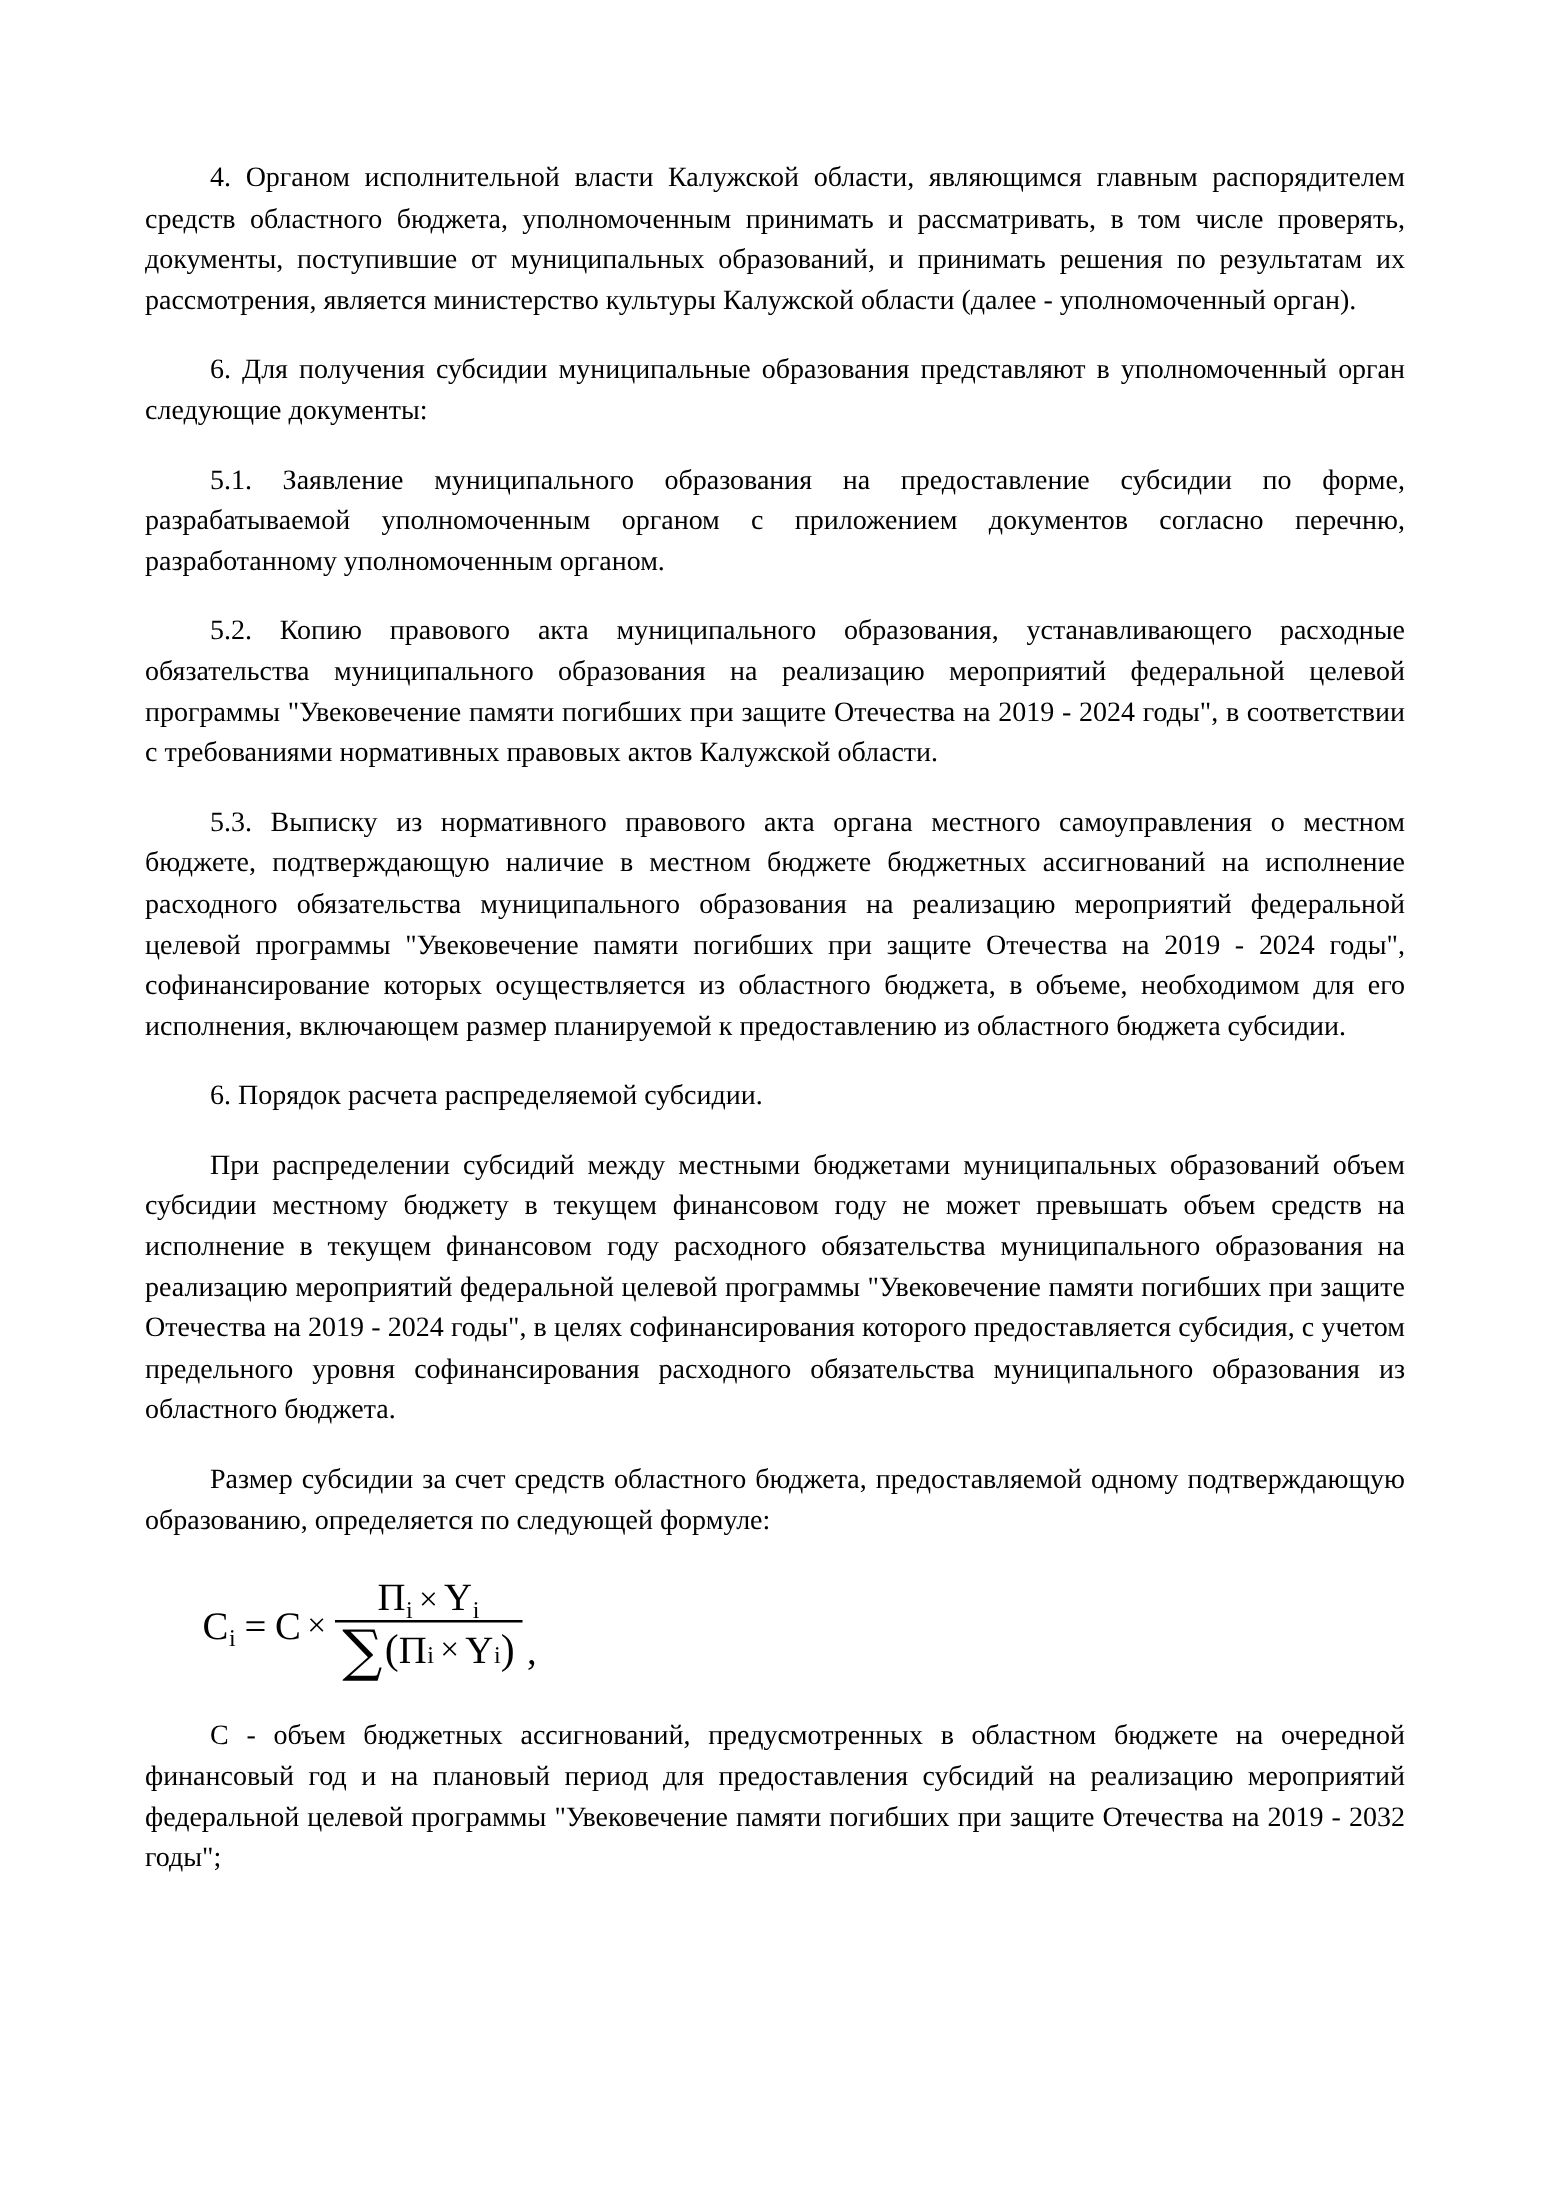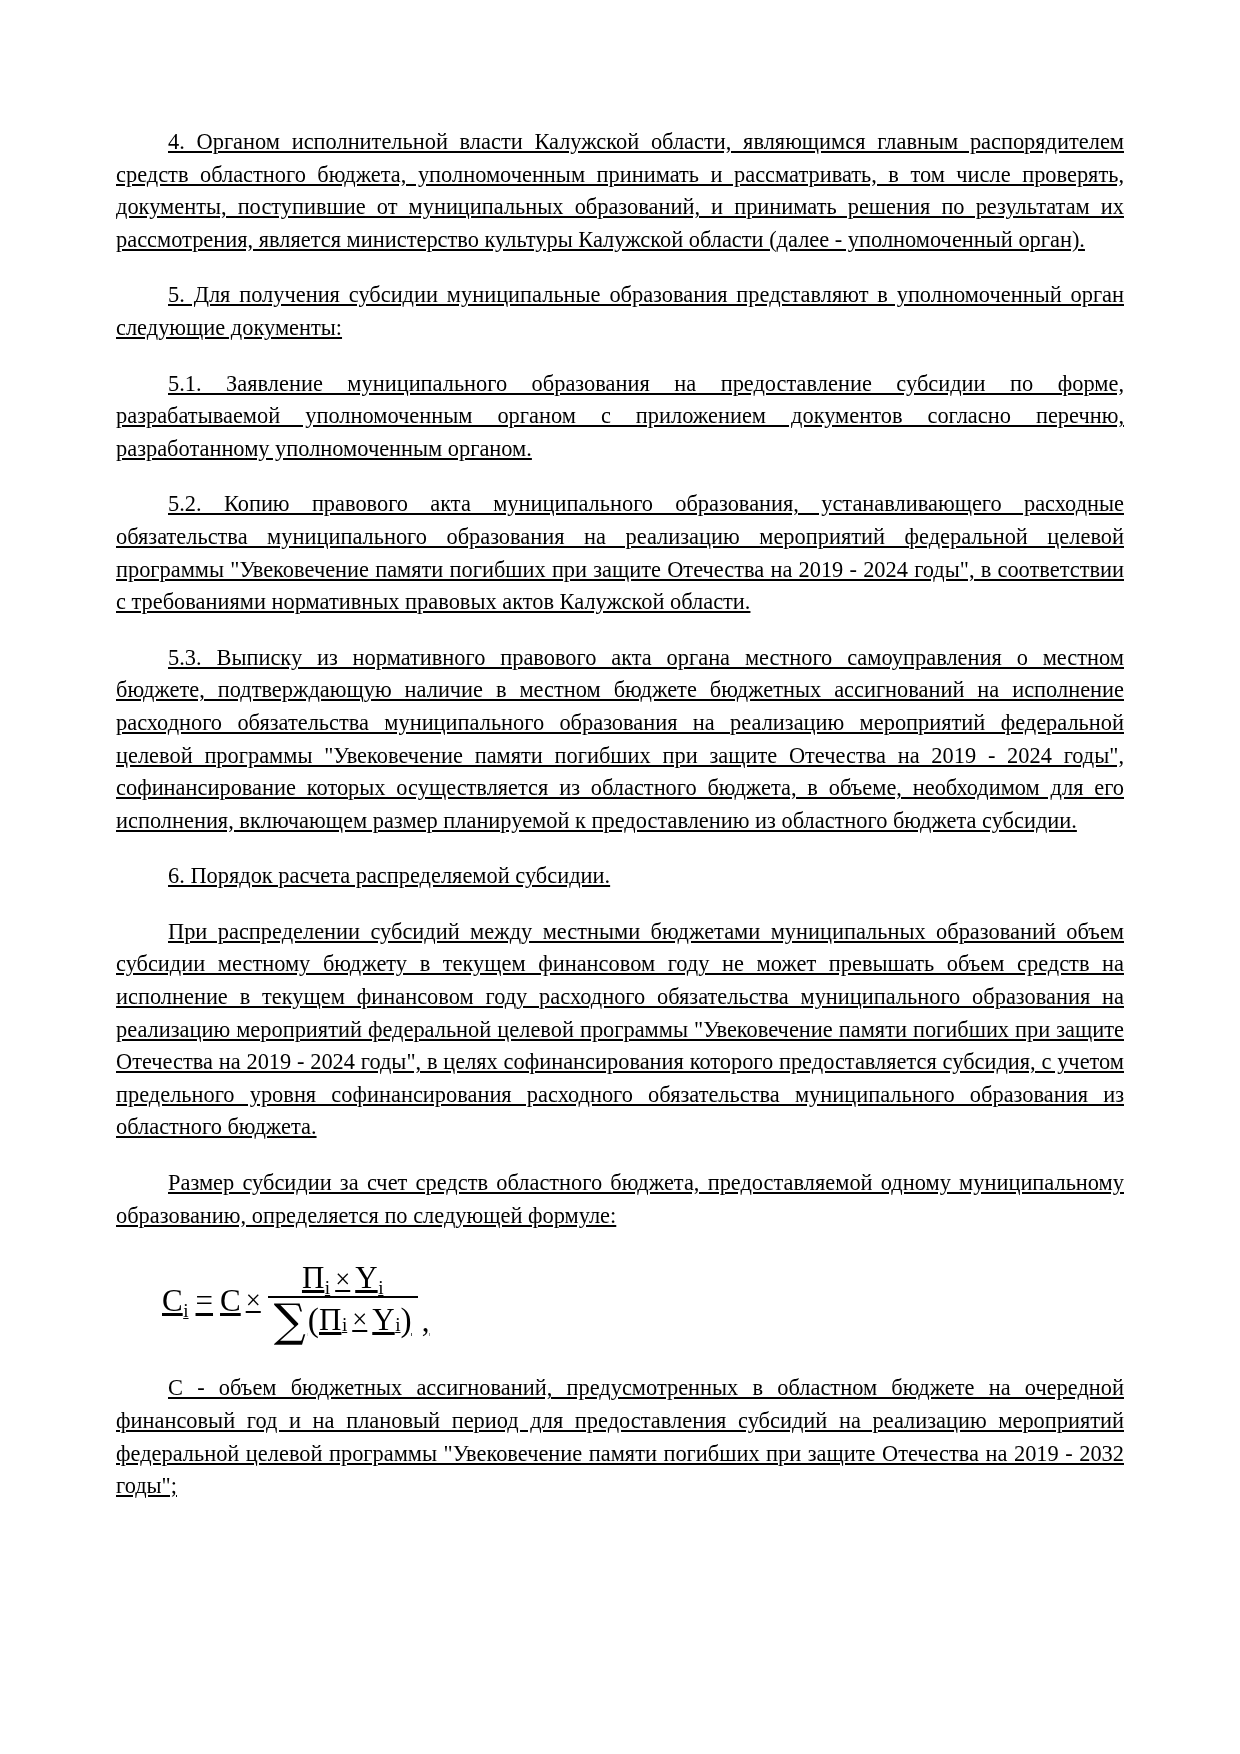--- a/index.html
+++ b/index.html
@@ -15,21 +15,20 @@
     color: #000000;
     -webkit-font-smoothing: antialiased;
   }
   .page {
     position: relative;
     box-sizing: border-box;
     width: 1228px;
     height: 1754px;
     padding: 126px 104px 60px 116px;
     background: #ffffff;
-    text-decoration: underline;
   }
   .doc-body {
     font-size: 22.4px;
     line-height: 1.455;
     text-align: justify;
     text-justify: inter-word;
   }
   p.para {
     margin: 0 0 23px 0;
     text-indent: 52px;
@@ -114,33 +113,33 @@
   }
 </style>
 </head>
 <body>
 
 <div class="page">
   <div class="doc-body">
 
     <p class="para">4. Органом исполнительной власти Калужской области, являющимся главным распорядителем средств областного бюджета, уполномоченным принимать и рассматривать, в том числе проверять, документы, поступившие от муниципальных образований, и принимать решения по результатам их рассмотрения, является министерство культуры Калужской области (далее - уполномоченный орган).</p>
 
-    <p class="para">5. Для получения субсидии муниципальные образования представляют в уполномоченный орган следующие документы:</p>
+    <p class="para">6. Для получения субсидии муниципальные образования представляют в уполномоченный орган следующие документы:</p>
 
     <p class="para">5.1. Заявление муниципального образования на предоставление субсидии по форме, разрабатываемой уполномоченным органом с приложением документов согласно перечню, разработанному уполномоченным органом.</p>
 
     <p class="para">5.2. Копию правового акта муниципального образования, устанавливающего расходные обязательства муниципального образования на реализацию мероприятий федеральной целевой программы "Увековечение памяти погибших при защите Отечества на 2019 - 2024 годы", в соответствии с требованиями нормативных правовых актов Калужской области.</p>
 
     <p class="para">5.3. Выписку из нормативного правового акта органа местного самоуправления о местном бюджете, подтверждающую наличие в местном бюджете бюджетных ассигнований на исполнение расходного обязательства муниципального образования на реализацию мероприятий федеральной целевой программы "Увековечение памяти погибших при защите Отечества на 2019 - 2024 годы", софинансирование которых осуществляется из областного бюджета, в объеме, необходимом для его исполнения, включающем размер планируемой к предоставлению из областного бюджета субсидии.</p>
 
     <p class="para">6. Порядок расчета распределяемой субсидии.</p>
 
     <p class="para">При распределении субсидий между местными бюджетами муниципальных образований объем субсидии местному бюджету в текущем финансовом году не может превышать объем средств на исполнение в текущем финансовом году расходного обязательства муниципального образования на реализацию мероприятий федеральной целевой программы "Увековечение памяти погибших при защите Отечества на 2019 - 2024 годы", в целях софинансирования которого предоставляется субсидия, с учетом предельного уровня софинансирования расходного обязательства муниципального образования из областного бюджета.</p>
 
-    <p class="para">Размер субсидии за счет средств областного бюджета, предоставляемой одному муниципальному образованию, определяется по следующей формуле:</p>
+    <p class="para">Размер субсидии за счет средств областного бюджета, предоставляемой одному подтверждающую образованию, определяется по следующей формуле:</p>
 
     <div class="formula-block">
       <span class="formula">
         <span class="lhs">
           <span>C</span>
             <span class="sub">i</span>
         </span>
         <span class="op">=</span>
         <span>C</span>
         <span class="times">×</span>

